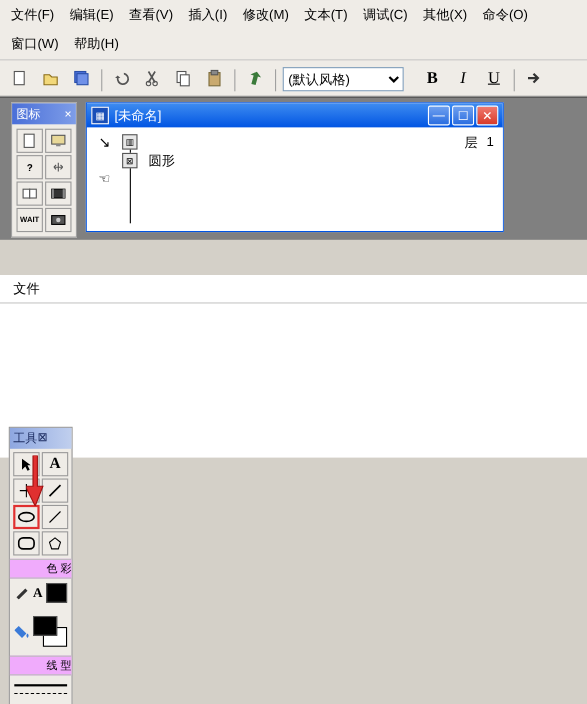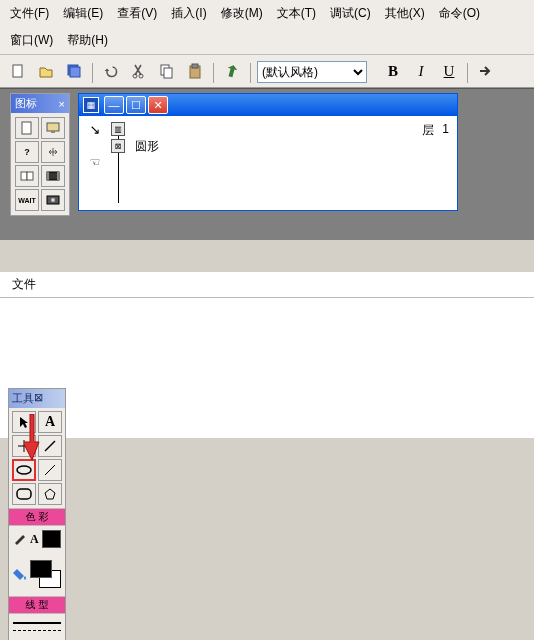--- a/index.html
+++ b/index.html
@@ -56,21 +56,21 @@
   background: #fff;
   border: 1px solid #7f9db9;
 }
 .bold { font-weight: bold; font-family: "Times New Roman", serif; font-size: 15px; }
 .italic { font-style: italic; font-family: "Times New Roman", serif; font-size: 15px; }
 .underline { text-decoration: underline; font-family: "Times New Roman", serif; font-size: 15px; }
 
 .workspace {
   background: #808080;
   position: relative;
-  height: 152px;
+  height: 130px;
   border-top: 1px solid #555;
 }
 
 .icon-panel {
   position: absolute;
   left: 10px;
   top: 4px;
   width: 60px;
   background: #efece7;
   border: 1px solid #a0a0a0;
@@ -262,22 +262,22 @@
   align-items: center;
   justify-content: center;
   cursor: pointer;
   position: relative;
 }
 .tool-btn.highlight {
   border: 2px solid #e03030;
 }
 .tool-section-label {
   font-size: 10px;
-  text-align: center;
-  background: #ec4899;
+  text-align: right;
+  background: #f0abfc;
   padding: 1px 0;
   border-top: 1px solid #bbb;
   border-bottom: 1px solid #bbb;
 }
 .color-row {
   padding: 4px;
   display: flex;
   align-items: center;
   gap: 3px;
 }
@@ -460,20 +460,21 @@
             <rect x="1" y="3" width="12" height="8" fill="#555" stroke="#000"></rect>
             <circle cx="7" cy="7" r="2" fill="#ccc"></circle>
           </svg>
         </div>
     </div>
   </div>
 
   <div class="doc-window">
     <div class="doc-titlebar">
       <div class="doc-title-icon">▦</div>
+      <div class="doc-title-text">[未命名]</div>
       <div class="win-btns">
         <div class="win-btn min">—</div>
         <div class="win-btn max">☐</div>
         <div class="win-btn close">✕</div>
       </div>
     </div>
     <div class="doc-body">
       <div class="doc-left-icons">
         <span style="font-size:13px">↘</span>
         <span style="font-size:12px;margin-top:14px">☜</span>

